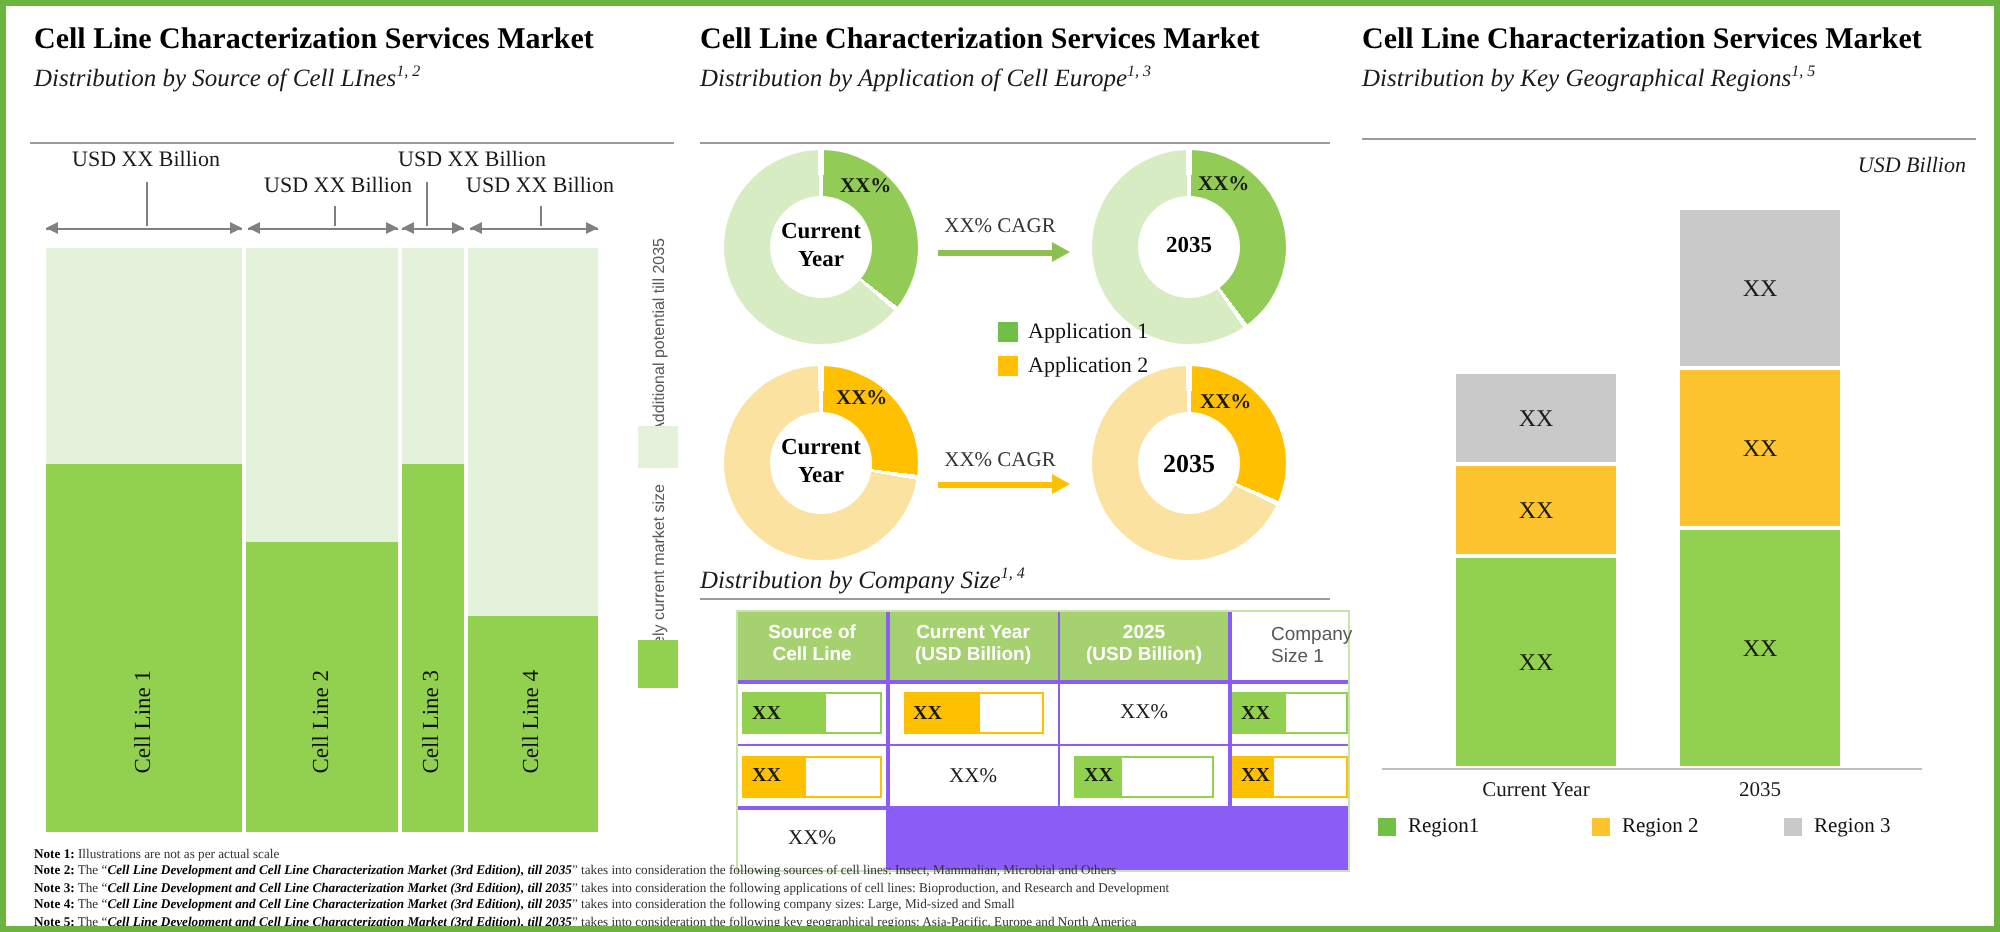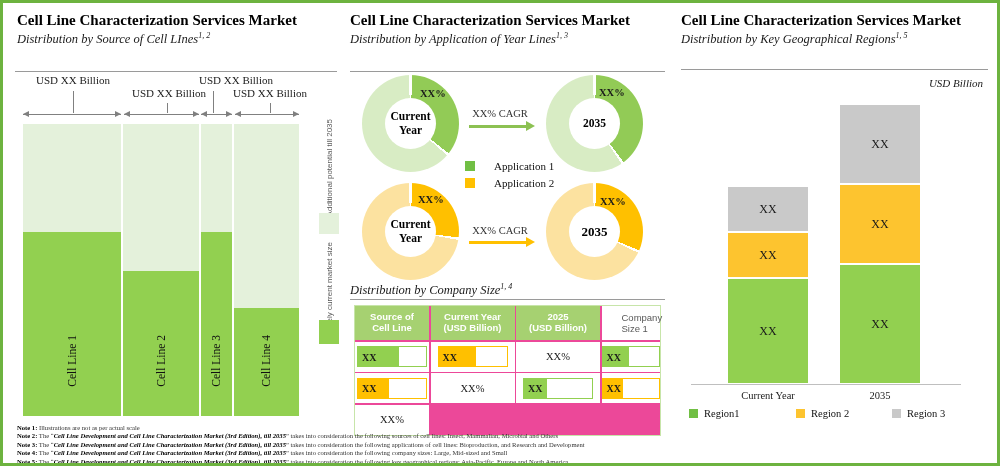--- a/index.html
+++ b/index.html
@@ -36,27 +36,27 @@
   .donut.g2{background:conic-gradient(#fff 0deg 2deg,#92CB56 2deg 143deg,#fff 143deg 146deg,#D8ECC4 146deg 358deg,#fff 358deg 360deg);}
   .donut.o1{background:conic-gradient(#fff 0deg 2deg,#FFC000 2deg 97deg,#fff 97deg 100deg,#FCE2A0 100deg 358deg,#fff 358deg 360deg);}
   .donut.o2{background:conic-gradient(#fff 0deg 2deg,#FFC000 2deg 113deg,#fff 113deg 116deg,#FCE2A0 116deg 358deg,#fff 358deg 360deg);}
   .slice-label{position:absolute;font:bold 10.5px "Liberation Serif",serif;color:#1a1a1a;}
   .cagr-text{position:absolute;width:72px;text-align:center;font:10.5px "Liberation Serif",serif;color:#333;}
   .cagr-arrow{position:absolute;height:2.5px;}
   .cagr-arrow::after{content:"";position:absolute;right:-8px;top:-4px;width:0;height:0;
                      border:5.5px solid transparent;border-left:9px solid currentColor;border-right:none;}
   .cagr-arrow.green{background:#8CC152;color:#8CC152;}
   .cagr-arrow.orange{background:#FFC000;color:#FFC000;}
-  .leg{position:absolute;display:flex;align-items:center;gap:19px;
-       font:11px "Liberation Serif",serif;color:#111;}
+  .leg{position:absolute;display:flex;align-items:center;gap:5px;
+       font:11px "Liberation Serif",serif;color:#111;margin-left:34px;}
   .leg .box{width:10px;height:10px;flex:0 0 auto;}
   
-  .ctable{position:absolute;left:351px;top:302px;display:grid;
+  .ctable{position:absolute;left:365px;top:302px;display:grid;
           grid-template-columns:74px 84px 84px 58px;grid-template-rows:34px 30px 30px 30px;
-          gap:1.5px;background:#ec4899;border:1.5px solid #C7E5A9;}
+          gap:1.5px;background:#8b5cf6;border:1.5px solid #C7E5A9;}
   .ctable .th{background:#A6D171;color:#fff;font:bold 9.5px/1.15 "Liberation Sans",sans-serif;
               display:flex;flex-direction:column;align-items:center;justify-content:center;text-align:center;}
   .ctable .td{background:#fff;display:flex;align-items:center;}
   .td-label{font:9.5px/1.2 "Liberation Sans",sans-serif;color:#595959;padding-left:7px;margin-left:13px;}
   .td-center{justify-content:center;}
   .pbar{position:relative;width:68px;height:19px;background:#fff;border:1.5px solid #92D050;}
   .pbar .fill{position:absolute;left:0;top:0;bottom:0;background:#92D050;}
   .pbar .xx{position:absolute;left:4px;top:50%;transform:translateY(-50%);
             font:bold 10px "Liberation Serif",serif;color:#1a1a1a;}
   .pbar.orange{border-color:#FFC000;}
@@ -114,21 +114,21 @@
   <span class="rot-label" style="left:207px;top:332px;">Cell Line 3</span>
   <span class="rot-label" style="left:257px;top:332px;">Cell Line 4</span>
 
   <span class="v-text" style="left:322px;top:116px;">Additional potential till 2035</span>
   <div class="sw" style="left:316px;top:210px;width:20px;height:21px;background:#E4F1DB;"></div>
   <span class="v-text" style="left:322px;top:239px;">Likely current market size</span>
   <div class="sw" style="left:316px;top:317px;width:20px;height:24px;background:#92D050;"></div>
 
   <div class="abs" style="left:347px;top:8px;width:320px;">
     <div class="panel-title">Cell Line Characterization Services Market</div>
-    <div class="panel-sub"><span>Distribution by Application of Year Lines</span><sup>1, 3</sup></div>
+    <div class="panel-sub"><span>Distribution by Application of Cell Europe</span><sup>1, 3</sup></div>
   </div>
   <div class="hrule" style="left:347px;top:68px;width:315px;"></div>
 
   <div class="donut g1" style="left:359px;top:72px;">
     <div class="hole">Current Year</div>
   </div>
   <span class="slice-label" style="left:417px;top:85px;">XX%</span>
   <div class="cagr-text" style="left:461px;top:105px;">XX% CAGR</div>
   <div class="cagr-arrow green" style="left:466px;top:122px;width:58px;"></div>
   <div class="donut g2" style="left:543px;top:72px;">

